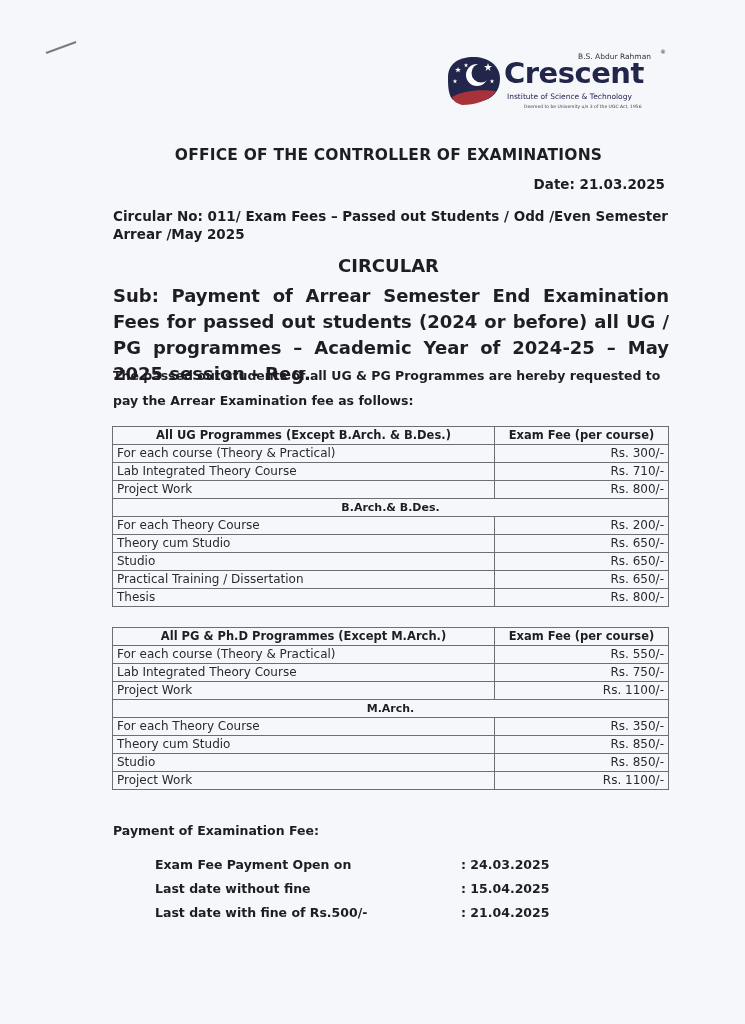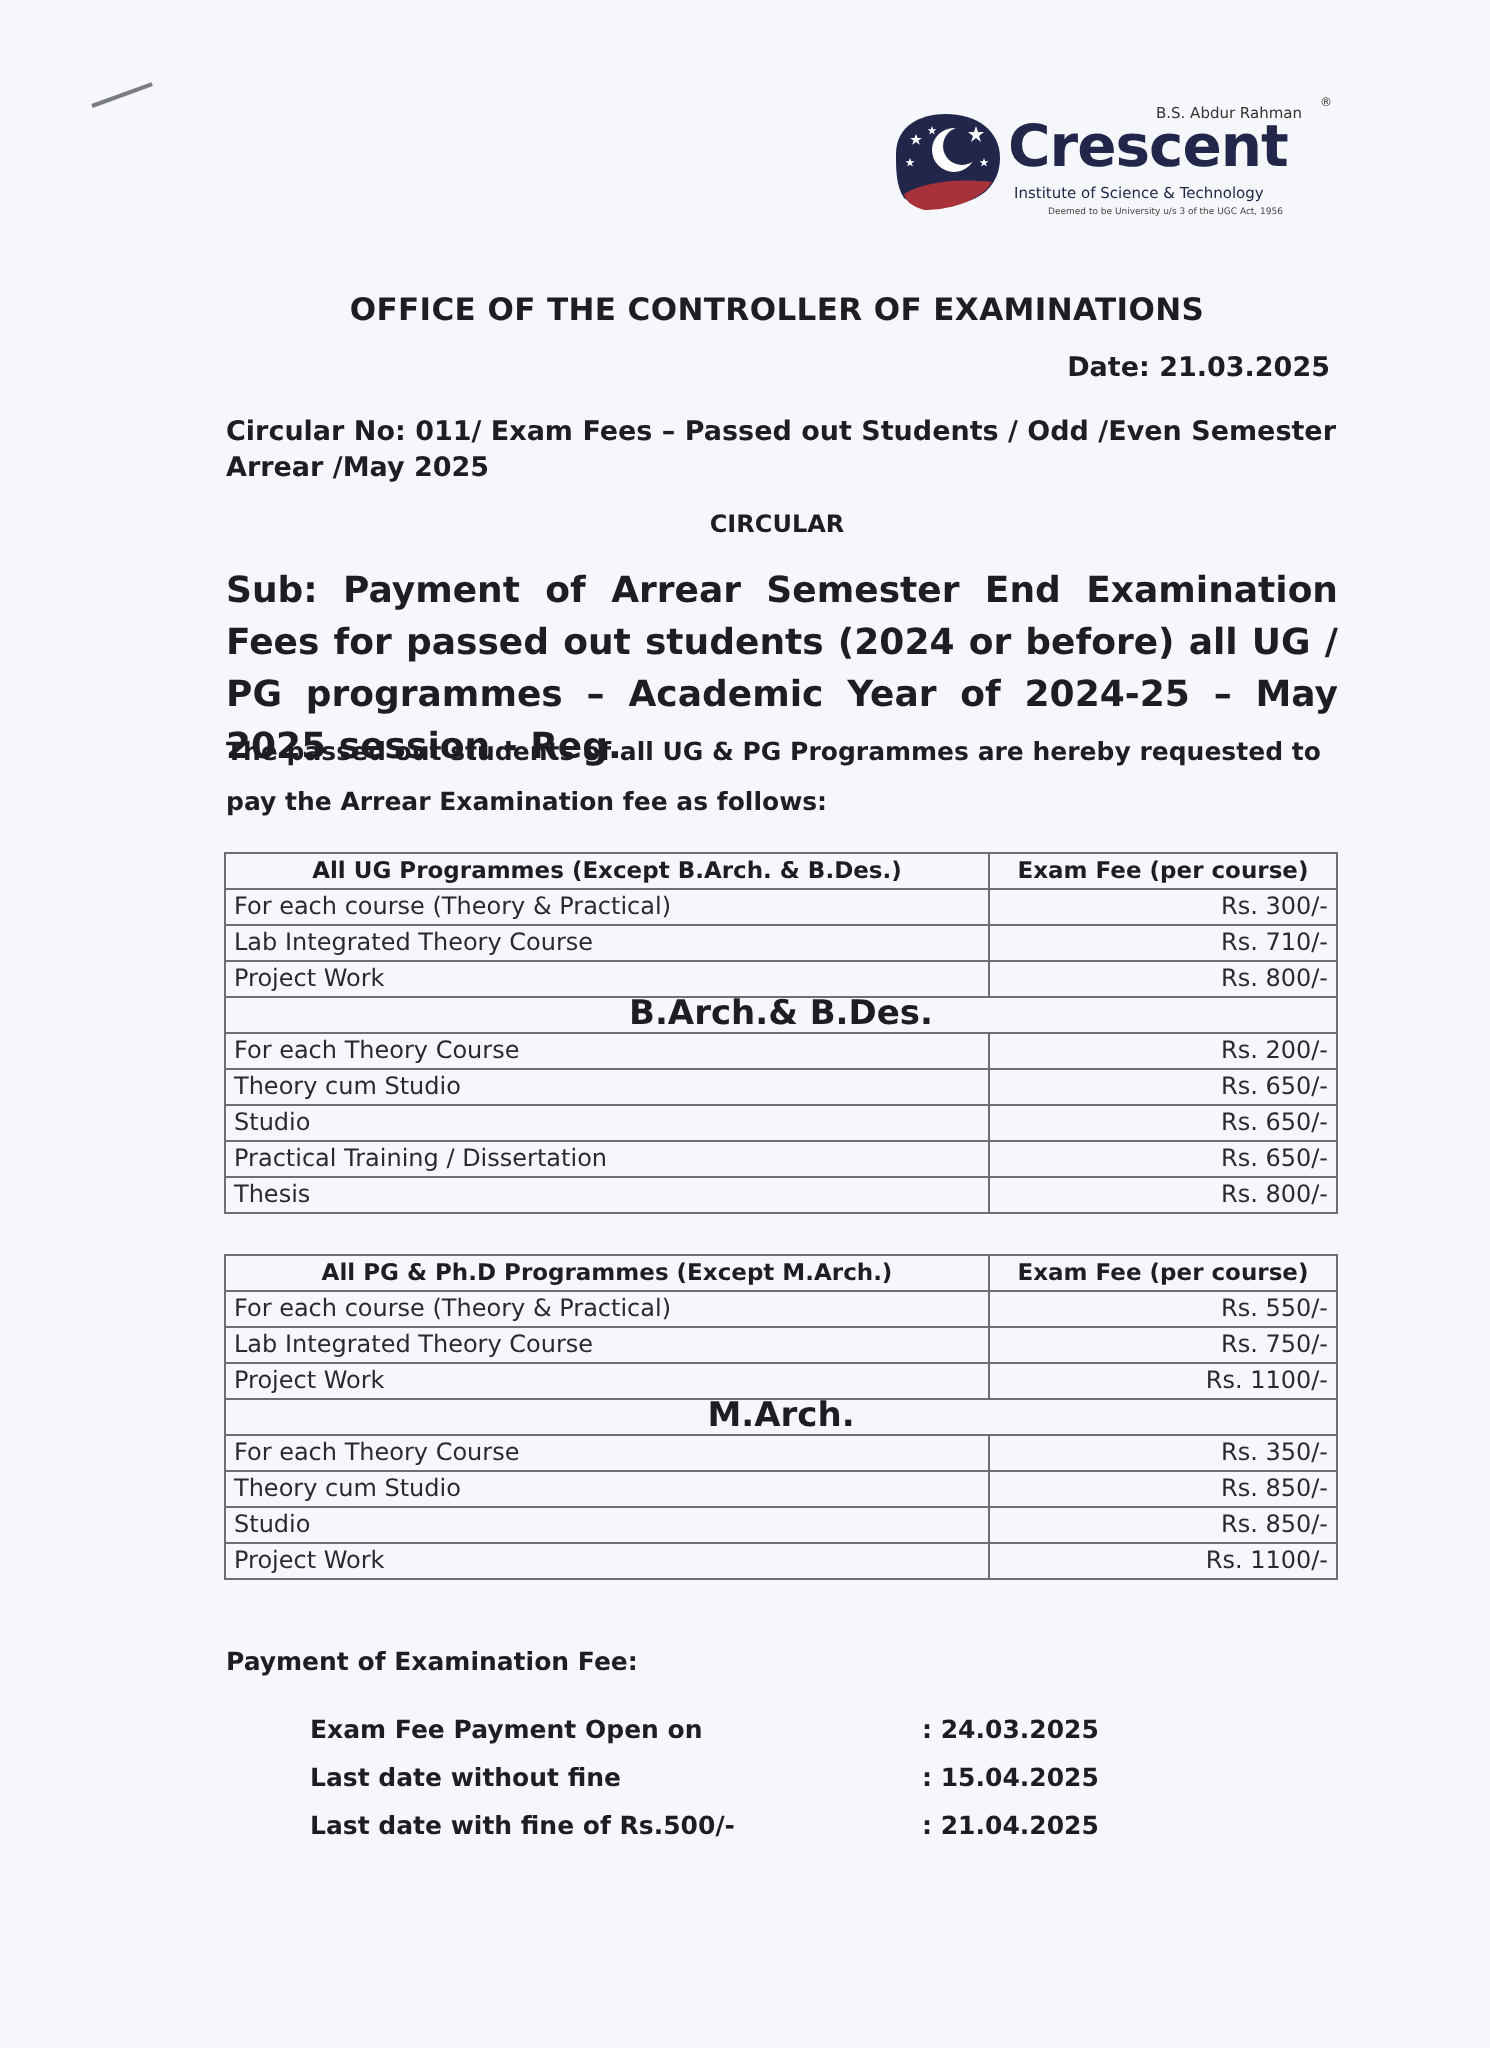--- a/index.html
+++ b/index.html
@@ -108,21 +108,21 @@
       font-size: 13.5px;
       font-weight: bold;
       line-height: 18px;
     }
     .circular-heading {
       position: absolute;
       left: 0;
       width: 745px;
       top: 255px;
       text-align: center;
-      font-size: 12px;
+      font-size: 18px;
       font-weight: bold;
       padding-left: 32px;
       box-sizing: border-box;
     }
     .subject {
       position: absolute;
       left: 113px;
       top: 283px;
       width: 556px;
       font-size: 18px;
@@ -164,21 +164,21 @@
       text-align: left;
       color: #2a2a2e;
     }
     table.fees td.fee-cell {
       text-align: right;
       color: #2a2a2e;
     }
     table.fees td.group-cell {
       text-align: center;
       font-weight: bold;
-      font-size: 17px;
+      font-size: 11px;
     }
     #table-ug { top: 426px; }
     #table-pg { top: 627px; border-radius: 27px; }
     .payment-heading {
       position: absolute;
       left: 113px;
       top: 823px;
       font-size: 12.5px;
       font-weight: bold;
     }

